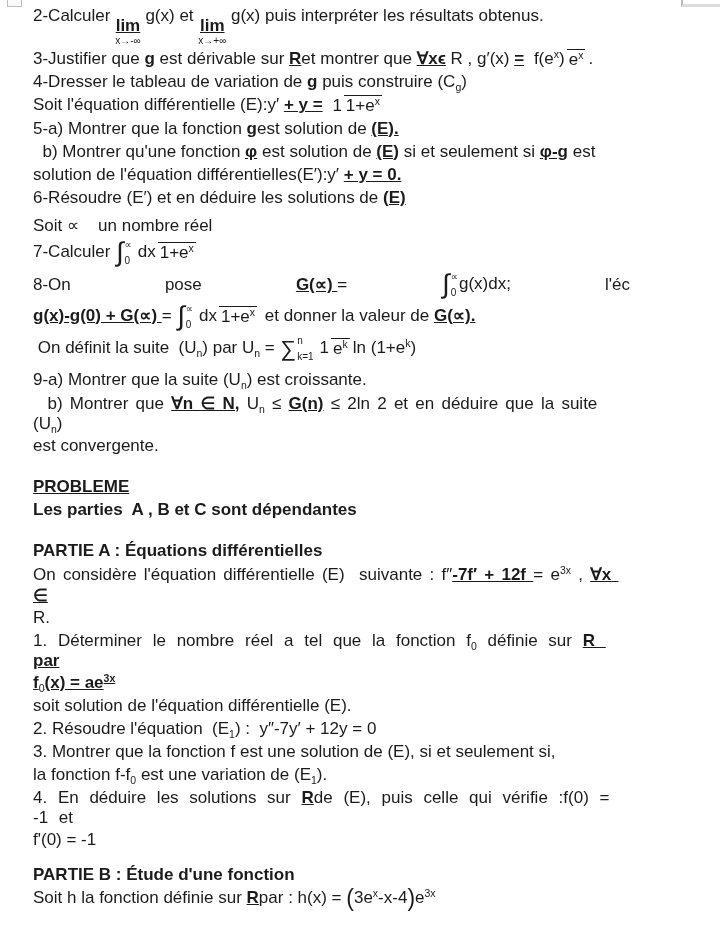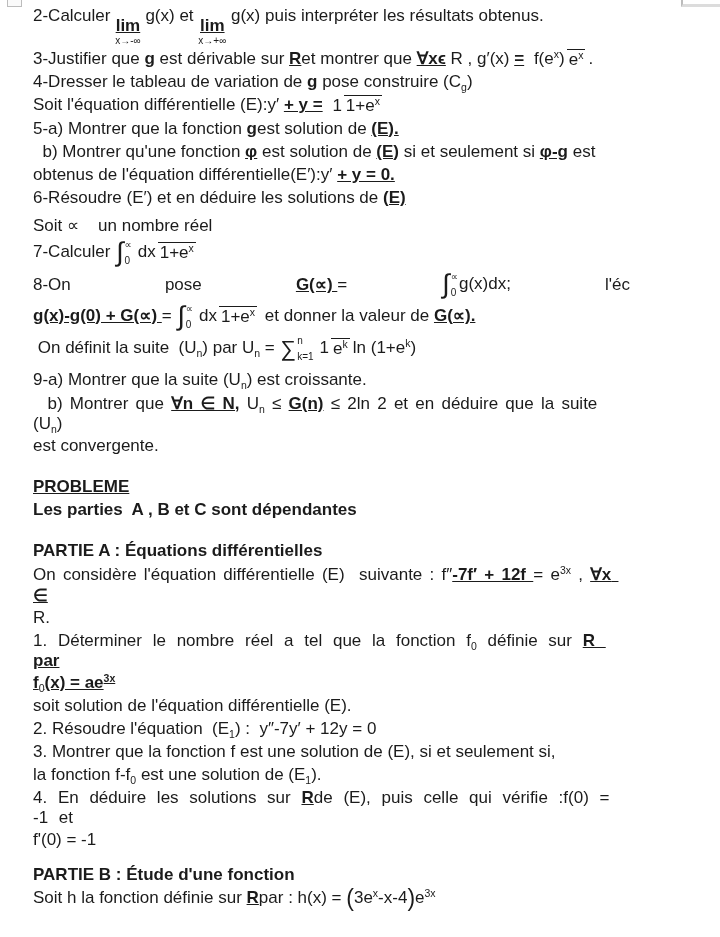--- a/index.html
+++ b/index.html
@@ -40,25 +40,25 @@
 </style>
 </head>
 <body>
 
 <div class="doc">
   <div class="corner-tl"></div>
   <div class="corner-tr"></div>
 
   <div class="line"><span>2-Calculer </span><span class="lim"><span class="limtop b">lim</span><span class="limbot">x→-∞</span></span><span> g(x) et </span><span class="lim"><span class="limtop b">lim</span><span class="limbot">x→+∞</span></span><span> g(x) puis interpréter les résultats obtenus.</span></div>
   <div class="line mt-xs"><span>3-Justifier que </span><span class="b">g</span><span> est dérivable sur </span><span class="b">R</span><span>et montrer que </span><span class="b">∀xϵ</span><span> R , g′(x) </span><span class="b">=</span><span> </span><span class="frac"><span class="num"><span>f(e</span><sup>x</sup><span>)</span></span><span class="den"><span>e</span><sup>x</sup></span></span><span>.</span></div>
-  <div class="line"><span>4-Dresser le tableau de variation de </span><span class="b">g</span><span> pose construire (C</span><sub>g</sub><span>)</span></div>
+  <div class="line"><span>4-Dresser le tableau de variation de </span><span class="b">g</span><span> puis construire (C</span><sub>g</sub><span>)</span></div>
   <div class="line mt-xs"><span>Soit l'équation différentielle (E):y′ </span><span class="b">+ y =</span><span> </span><span class="frac"><span class="num"><span>1</span></span><span class="den"><span>1+e</span><sup>x</sup></span></span></div>
   <div class="line mt-xs"><span>5-a) Montrer que la fonction </span><span class="b">g</span><span>est solution de </span><span class="b">(E).</span></div>
   <div class="line"><span>  b) Montrer qu'une fonction </span><span class="b">φ</span><span> est solution de </span><span class="b">(E)</span><span> si et seulement si </span><span class="b">φ-g</span><span> est</span></div>
-  <div class="line"><span>obtenus de l'équation différentielle(E′):y′ </span><span class="b">+ y = 0.</span></div>
+  <div class="line"><span>solution de l'équation différentielles(E′):y′ </span><span class="b">+ y = 0.</span></div>
   <div class="line"><span>6-Résoudre (E′) et en déduire les solutions de </span><span class="b">(E)</span></div>
   <div class="line mt-sm"><span>Soit ∝    un nombre réel</span></div>
   <div class="line mt-xs"><span>7-Calculer </span><span class="bigop int"><span class="sym">∫</span><span class="limits"><span class="top">∝</span><span class="bot">0</span></span></span><span class="frac"><span class="num"><span>dx</span></span><span class="den"><span>1+e</span><sup>x</sup></span></span></div>
   <div class="line spread mt-xs"><span class="grp"><span>8-On</span></span><span class="grp"><span>pose</span></span><span class="grp"><span class="b">G(∝) </span><span>=</span></span><span class="grp"><span class="bigop int"><span class="sym">∫</span><span class="limits"><span class="top">∝</span><span class="bot">0</span></span></span><span>g(x)dx;</span></span><span class="grp"><span>l'éc</span></span></div>
   <div class="line mt-xs"><span class="b">g(x)-g(0) + G(∝) </span><span>= </span><span class="bigop int"><span class="sym">∫</span><span class="limits"><span class="top">∝</span><span class="bot">0</span></span></span><span class="frac"><span class="num"><span>dx</span></span><span class="den"><span>1+e</span><sup>x</sup></span></span><span> et donner la valeur de </span><span class="b">G(∝).</span></div>
   <div class="line mt-xs"><span> On définit la suite  (U</span><sub>n</sub><span>) par U</span><sub>n</sub><span> = </span><span class="bigop sum"><span class="sym">∑</span><span class="limits"><span class="top">n</span><span class="bot">k=1</span></span></span><span class="frac"><span class="num"><span>1</span></span><span class="den"><span>e</span><sup>k</sup></span></span><span>ln (1+e</span><sup>k</sup><span>)</span></div>
   <div class="line mt-sm"><span>9-a) Montrer que la suite (U</span><sub>n</sub><span>) est croissante.</span></div>
   <div class="line ws1"><span>  b) Montrer que </span><span class="b">∀n ∈ N,</span><span> U</span><sub>n</sub><span> ≤ </span><span class="b">G(n)</span><span> ≤ 2ln 2 et en déduire que la suite (U</span><sub>n</sub><span>)</span></div>
   <div class="line"><span>est convergente.</span></div>
 
@@ -66,19 +66,19 @@
   <div class="line title">Les parties  A , B et C sont dépendantes</div>
 
   <div class="line title mt-lg">PARTIE A : Équations différentielles</div>
   <div class="line ws1"><span>On considère l'équation différentielle (E)  suivante : f″</span><span class="b">-7f′ + 12f </span><span>= e</span><sup>3x</sup><span> , </span><span class="b">∀x ∈</span></div>
   <div class="line"><span>R.</span></div>
   <div class="line ws2"><span>1. Déterminer le nombre réel a tel que la fonction f</span><sub>0</sub><span> définie sur </span><span class="b">R par</span></div>
   <div class="line mt-xs"><span class="b">f</span><sub>0</sub><span class="b">(x) = ae</span><sup class="b">3x</sup></div>
   <div class="line"><span>soit solution de l'équation différentielle (E).</span></div>
   <div class="line mt-xs"><span>2. Résoudre l'équation  (E</span><sub>1</sub><span>) :  y″-7y′ + 12y = 0</span></div>
   <div class="line"><span>3. Montrer que la fonction f est une solution de (E), si et seulement si,</span></div>
-  <div class="line"><span>la fonction f-f</span><sub>0</sub><span> est une solution de (E</span><sub>1</sub><span>).</span></div>
+  <div class="line"><span>la fonction f-f</span><sub>0</sub><span> est une variation de (E</span><sub>1</sub><span>).</span></div>
   <div class="line ws2"><span>4. En déduire les solutions sur </span><span class="b">R</span><span>de (E), puis celle qui vérifie :f(0) = -1 et</span></div>
   <div class="line"><span>f'(0) = -1</span></div>
 
   <div class="line title mt-md">PARTIE B : Étude d'une fonction</div>
   <div class="line"><span>Soit h la fonction définie sur </span><span class="b">R</span><span>par : h(x) = </span><span class="bigp">(</span><span>3e</span><sup>x</sup><span>-x-4</span><span class="bigp">)</span><span>e</span><sup>3x</sup></div>
 </div>
 
 </body></html>

